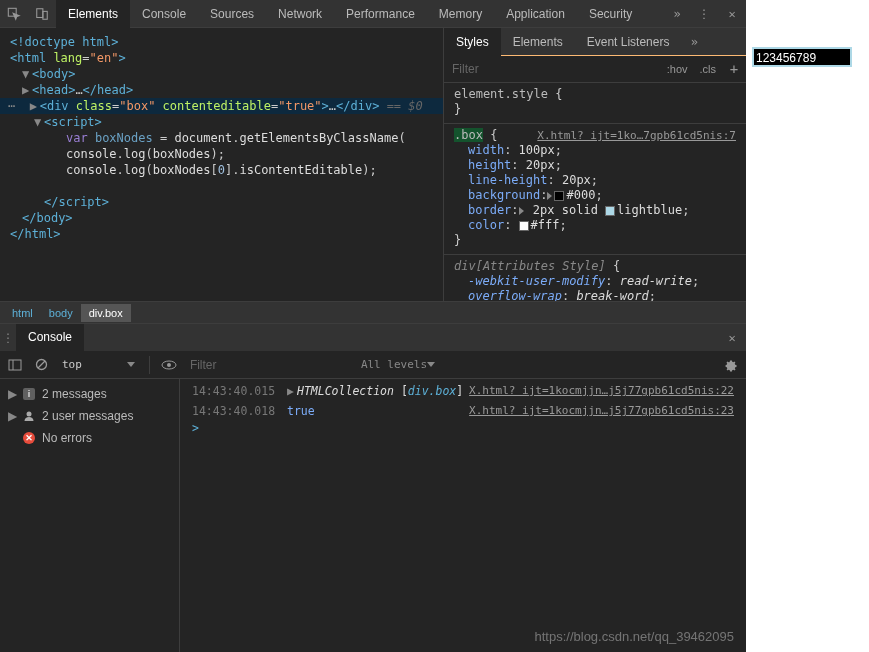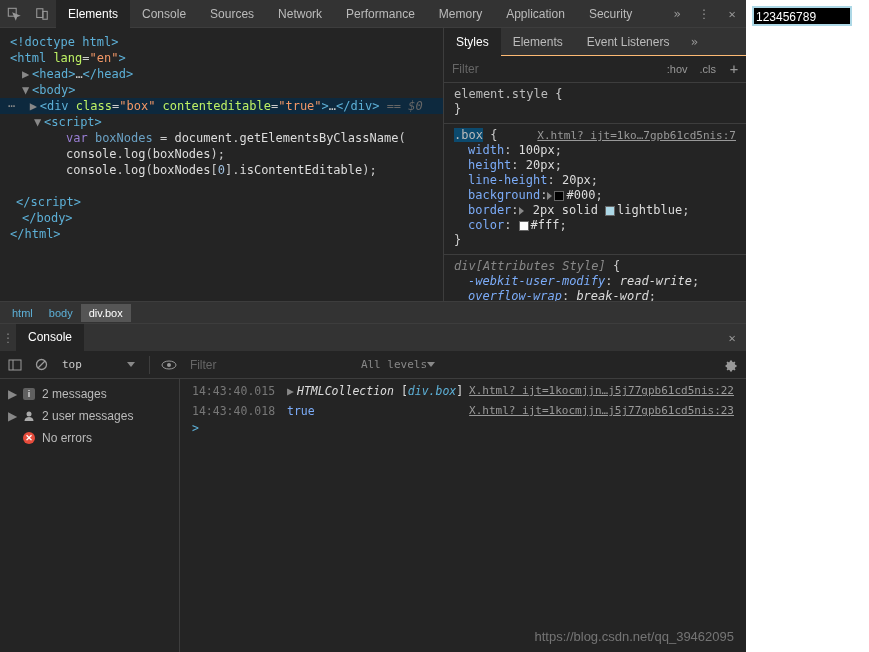--- a/index.html
+++ b/index.html
@@ -45,21 +45,21 @@
 .rule-header { display: flex; justify-content: space-between; }
 .selector { color: #bbb; }
 .link { color: #999; text-decoration: underline; cursor: pointer; font-size: 11px; }
 .prop { color: #7cacf8; }
 .prop-i { color: #7cacf8; font-style: italic; }
 .pval { color: #ddd; }
 .swatch { display: inline-block; width: 10px; height: 10px; border: 1px solid #666; vertical-align: middle; margin-right: 2px; }
 .tri { display: inline-block; width: 0; height: 0; border-top: 4px solid transparent; border-bottom: 4px solid transparent; border-left: 5px solid #888; margin-right: 2px; vertical-align: middle; }
 .attr-style .selector { color: #888; font-style: italic; }
 .sel-i { font-style: italic; }
-.sel-hl { background: #0c4a6e; }
+.sel-hl { background: #14532d; }
 
 .crumbs { height: 22px; background: #333333; border-top: 1px solid #3d3d3d; display: flex; align-items: center; padding: 0 4px; font-size: 11px; font-family: -apple-system, Arial, sans-serif; }
 .crumb { padding: 3px 8px; color: #5db0d7; cursor: pointer; }
 .crumb.active { background: #555; color: #fff; }
 
 .drawer-head { height: 28px; background: #333333; border-top: 1px solid #3d3d3d; display: flex; align-items: center; }
 .drag-handle { width: 16px; display: flex; align-items: center; justify-content: center; color: #888; cursor: pointer; }
 .dtab { padding: 0 12px; line-height: 27px; color: #fff; background: #242424; cursor: pointer; font-family: -apple-system, Arial, sans-serif; }
 .dspacer { flex: 1; }
 
@@ -87,21 +87,21 @@
 .ts { color: #777; width: 95px; flex-shrink: 0; }
 .mcontent { flex: 1; display: flex; }
 .mtri { width: 10px; color: #888; }
 .mobj { color: #ddd; }
 .mobj .cls { color: #5db0d7; font-style: italic; }
 .mobj .br { color: #ddd; }
 .mlink { color: #999; text-decoration: underline; font-size: 11px; margin-left: auto; }
 .bool { color: #7cacf8; }
 .prompt { color: #5db0d7; padding: 0 12px; }
 
-.page-side { flex: 1; padding: 6px; }
+.page-side { flex: 1; padding: 6px; margin-top: 41px; }
 .flt-box { width: 100px; height: 20px; border: 2px solid lightblue; background: #000; color: #fff; line-height: 18px; padding: 0 2px; font-size: 12px; font-family: -apple-system, Arial, sans-serif; }
 .watermark { position: absolute; bottom: 8px; right: 12px; color: rgba(170,170,170,0.6); font-family: Arial, sans-serif; font-size: 13px; pointer-events: none; }
 .caret-down { display: inline-block; width: 0; height: 0; border-left: 4px solid transparent; border-right: 4px solid transparent; border-top: 5px solid #888; }
 </style>
 </head>
 <body>
 
 <div class="wrap">
 <div class="devtools">
 
@@ -130,29 +130,29 @@
     </div>
     <div class="more">»</div>
     <div class="dots">⋮</div>
     <div class="close">✕</div>
   </div>
 
   <div class="main">
     <div class="left">
       <div class="line" style="padding-left:10px"><span class="tag">&lt;!doctype html&gt;</span></div>
       <div class="line" style="padding-left:10px"><span class="tag">&lt;<span>html</span></span> <span class="attr">lang</span>=<span class="val">"<span>en</span>"</span><span class="tag">&gt;</span></div>
+      <div class="line" style="padding-left:22px"><span class="toggle-arrow">▼</span><span class="tag">&lt;<span>body</span>&gt;</span></div>
       <div class="line" style="padding-left:22px"><span class="toggle-arrow">▶</span><span class="tag">&lt;<span>head</span>&gt;</span><span>…</span><span class="tag">&lt;/<span>head</span>&gt;</span></div>
-      <div class="line" style="padding-left:22px"><span class="toggle-arrow">▼</span><span class="tag">&lt;<span>body</span>&gt;</span></div>
       <div class="line sel-line" style="padding-left:8px"><span style="color:#888">⋯</span>&nbsp;&nbsp;<span class="toggle-arrow">▶</span><span class="tag">&lt;<span>div</span></span> <span class="attr">class</span>=<span class="val">"<span>box</span>"</span> <span class="attr">contenteditable</span>=<span class="val">"<span>true</span>"</span><span class="tag">&gt;</span><span>…</span><span class="tag">&lt;/<span>div</span>&gt;</span><span class="text-dim"> == $0</span></div>
       <div class="line" style="padding-left:34px"><span class="toggle-arrow">▼</span><span class="tag">&lt;<span>script</span>&gt;</span></div>
       <div class="line" style="padding-left:66px"><span class="js-kw">var</span> <span class="js-ref">boxNodes</span> = <span class="js-id">document</span>.<span class="js-id">getElementsByClassName</span>(<span class="js-str">'box'</span>);</div>
       <div class="line" style="padding-left:66px"><span class="js-id">console</span>.<span class="js-id">log</span>(<span class="js-id">boxNodes</span>);</div>
       <div class="line" style="padding-left:66px"><span class="js-id">console</span>.<span class="js-id">log</span>(<span class="js-id">boxNodes</span>[<span class="js-num">0</span>].<span class="js-id">isContentEditable</span>);</div>
       <div class="line" style="padding-left:66px">&nbsp;</div>
-      <div class="line" style="padding-left:16px"><span class="tag">&lt;/<span>script</span>&gt;</span></div>
+      <div class="line" style="padding-left:44px"><span class="tag">&lt;/<span>script</span>&gt;</span></div>
       <div class="line" style="padding-left:22px"><span class="tag">&lt;/<span>body</span>&gt;</span></div>
       <div class="line" style="padding-left:10px"><span class="tag">&lt;/<span>html</span>&gt;</span></div>
     </div>
 
     <div class="right">
       <div class="right-tabs">
         <div class="rtab active">Styles</div>
         <div class="rtab">Elements</div>
         <div class="rtab">Event Listeners</div>
         <div class="more">»</div>

